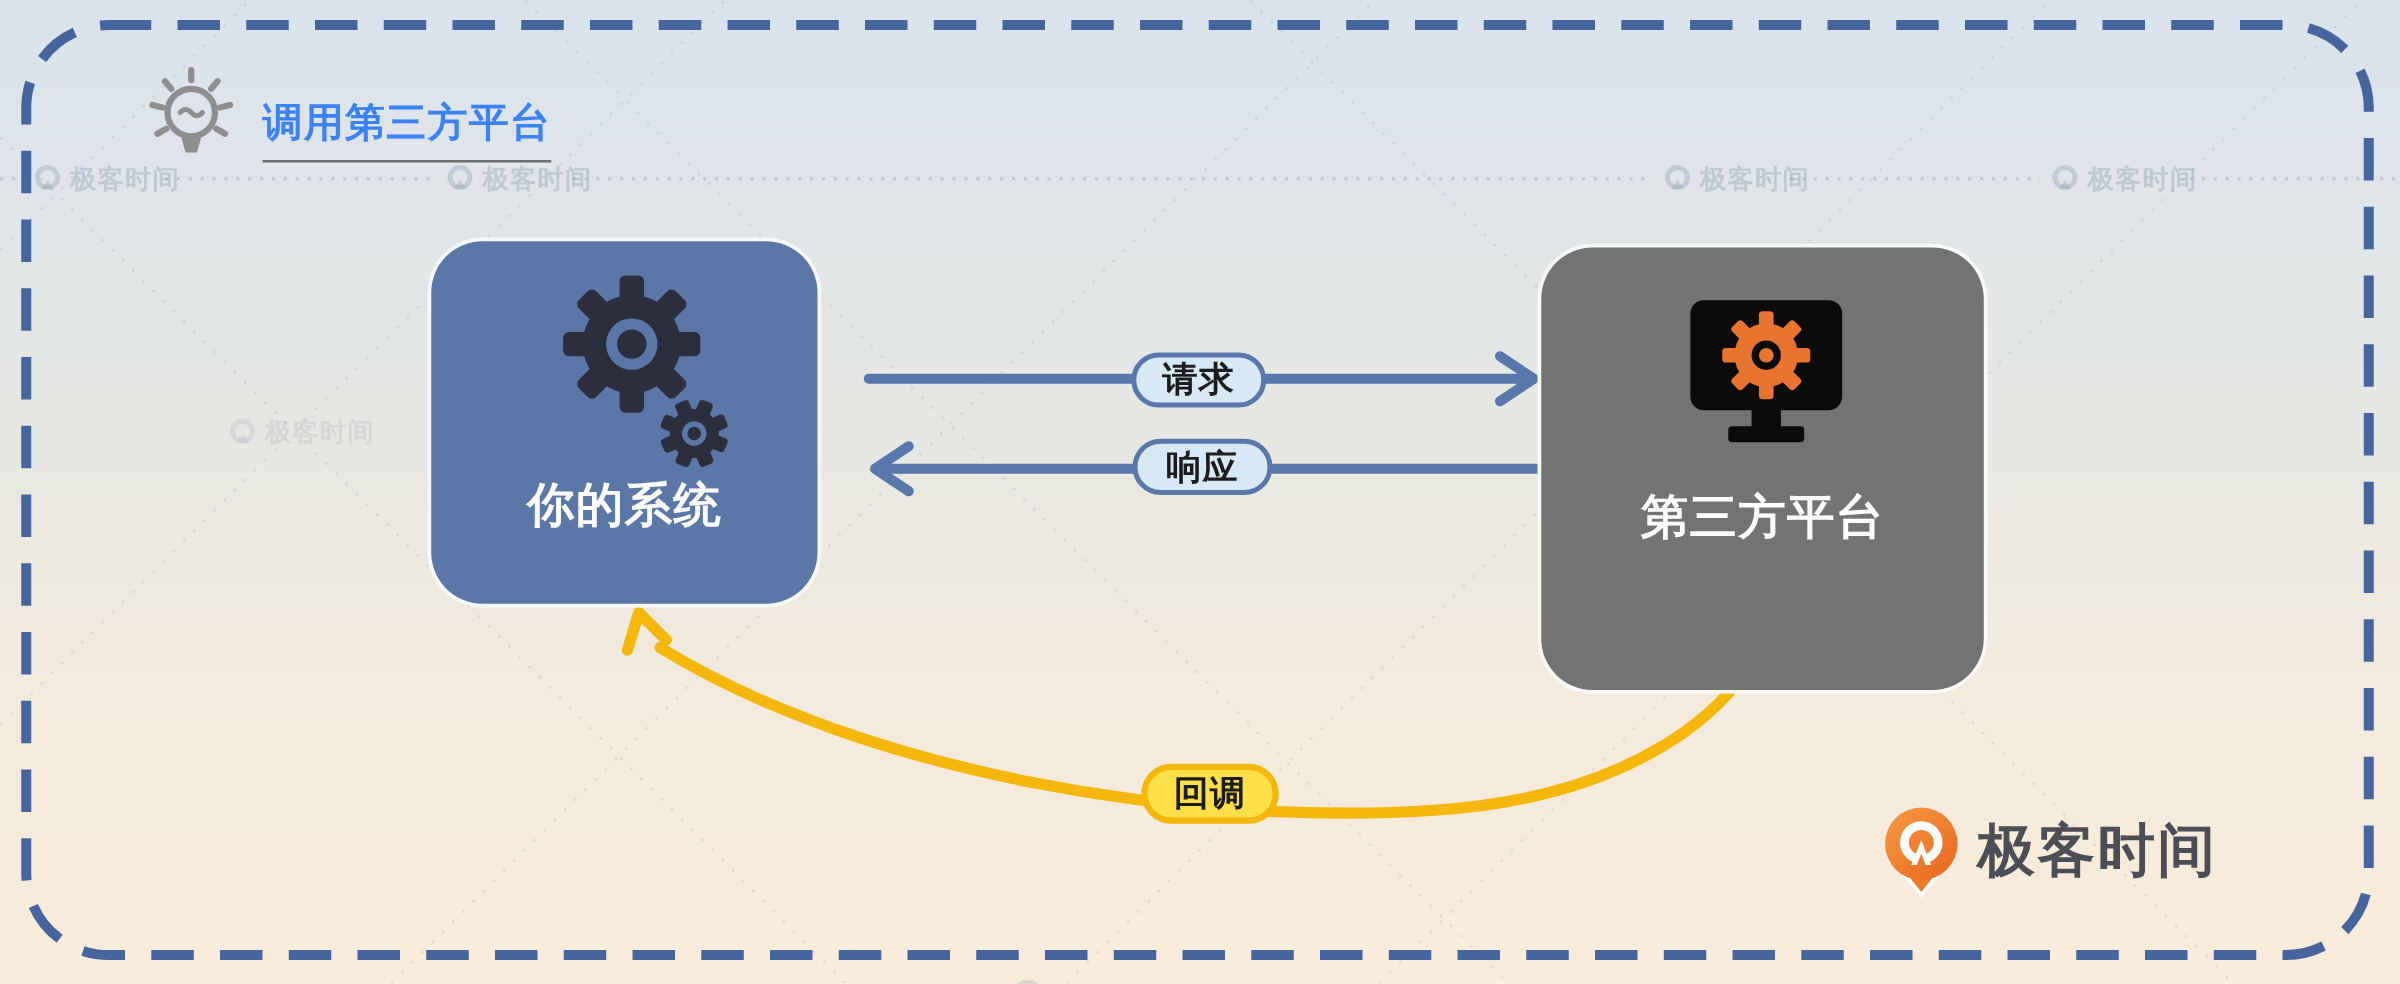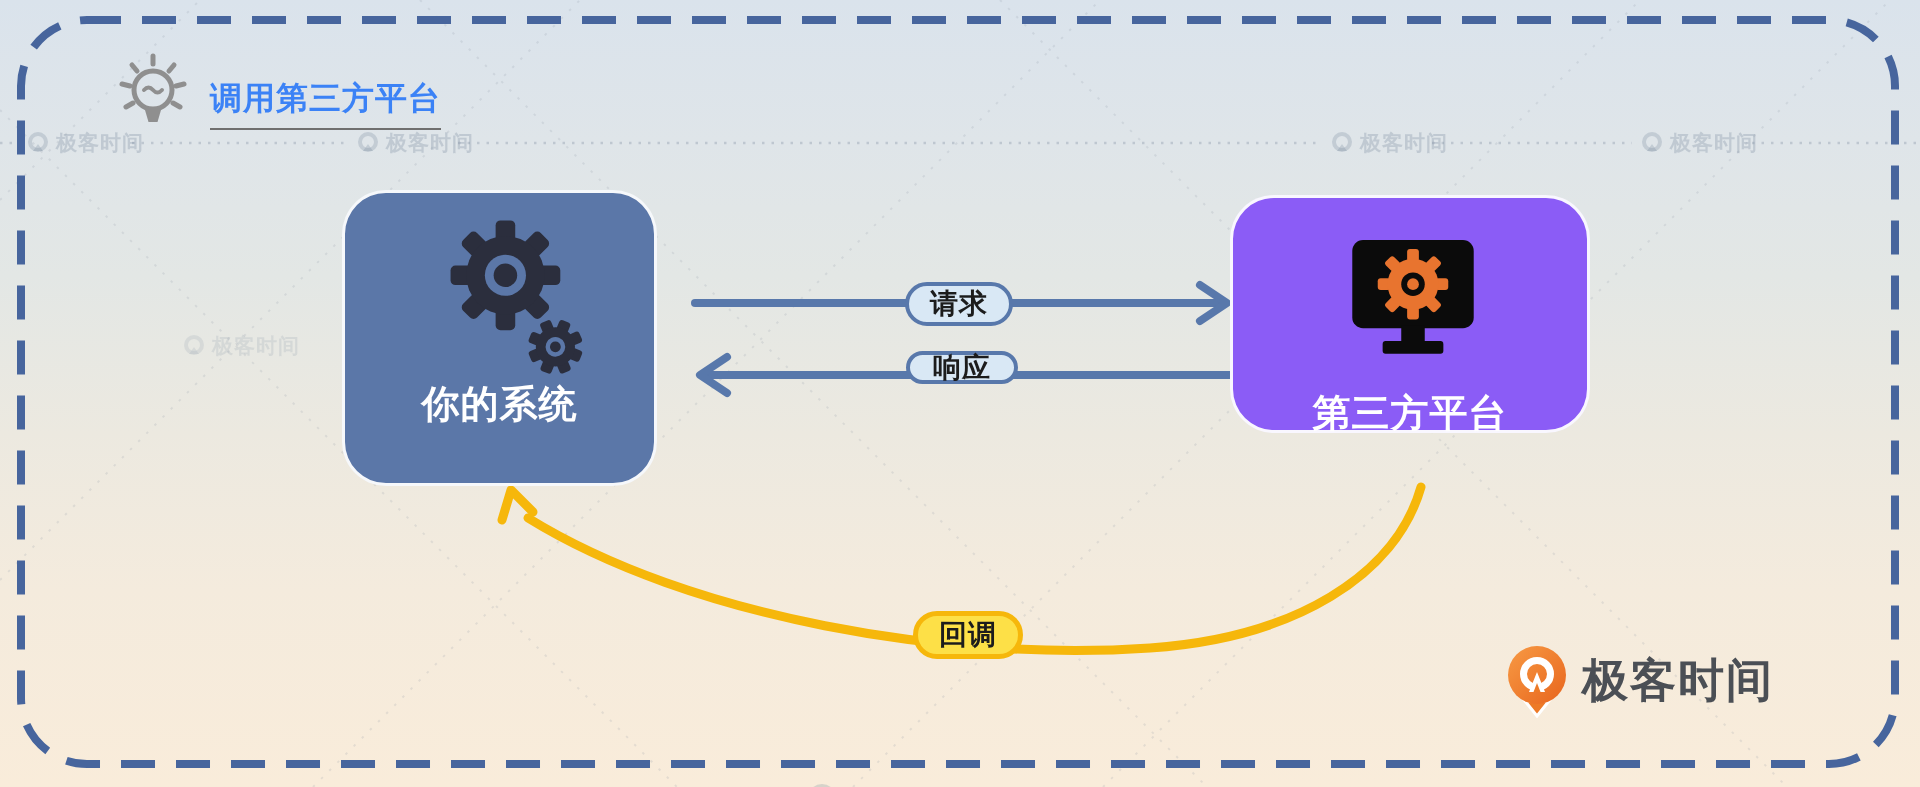--- a/index.html
+++ b/index.html
@@ -16,28 +16,28 @@
   }
   .watermark svg{opacity:.9;}
   .node{
     position:absolute;z-index:3;border-radius:44px;border:3px solid rgba(255,255,255,.95);
     box-sizing:border-box;display:flex;flex-direction:column;align-items:center;
   }
   .node-label{
     color:#ffffff;font-size:38px;font-weight:bold;letter-spacing:1px;text-align:center;
   }
   #node-your-system{left:330px;top:190px;width:315px;height:296px;background:#5B77A8;margin-left:12px;}
-  #node-third-party{left:1230px;top:195px;width:360px;height:238px;background:#8b5cf6;}
+  #node-third-party{left:1230px;top:195px;width:360px;height:360px;background:#737373;}
   .pill{
     position:absolute;z-index:4;border-radius:999px;box-sizing:border-box;
     display:flex;align-items:center;justify-content:center;
     font-size:28px;color:#1c1c1c;font-weight:700;letter-spacing:1px;
   }
   #pill-request {left:905px;top:282px;width:108px;height:44px;background:#D9E8F5;border:4px solid #5878AB;}
-  #pill-response{left:906px;top:351px;width:112px;height:33px;background:#D9E8F5;border:4px solid #5878AB;}
+  #pill-response{left:906px;top:351px;width:112px;height:45px;background:#D9E8F5;border:4px solid #5878AB;}
   #pill-callback{left:913px;top:611px;width:110px;height:48px;background:#fde047;border:5px solid #F6B70B;}
   #title-block{
     position:absolute;z-index:5;left:118px;top:52px;display:flex;align-items:flex-end;gap:22px;
   }
   #title-text{
     font-size:32px;color:#3b82f6;font-weight:600;letter-spacing:1px;
     border-bottom:2px solid #6f6f6f;padding-bottom:7px;
   }
   #brand-logo{
     position:absolute;z-index:5;left:1506px;top:644px;display:flex;align-items:center;gap:14px;

